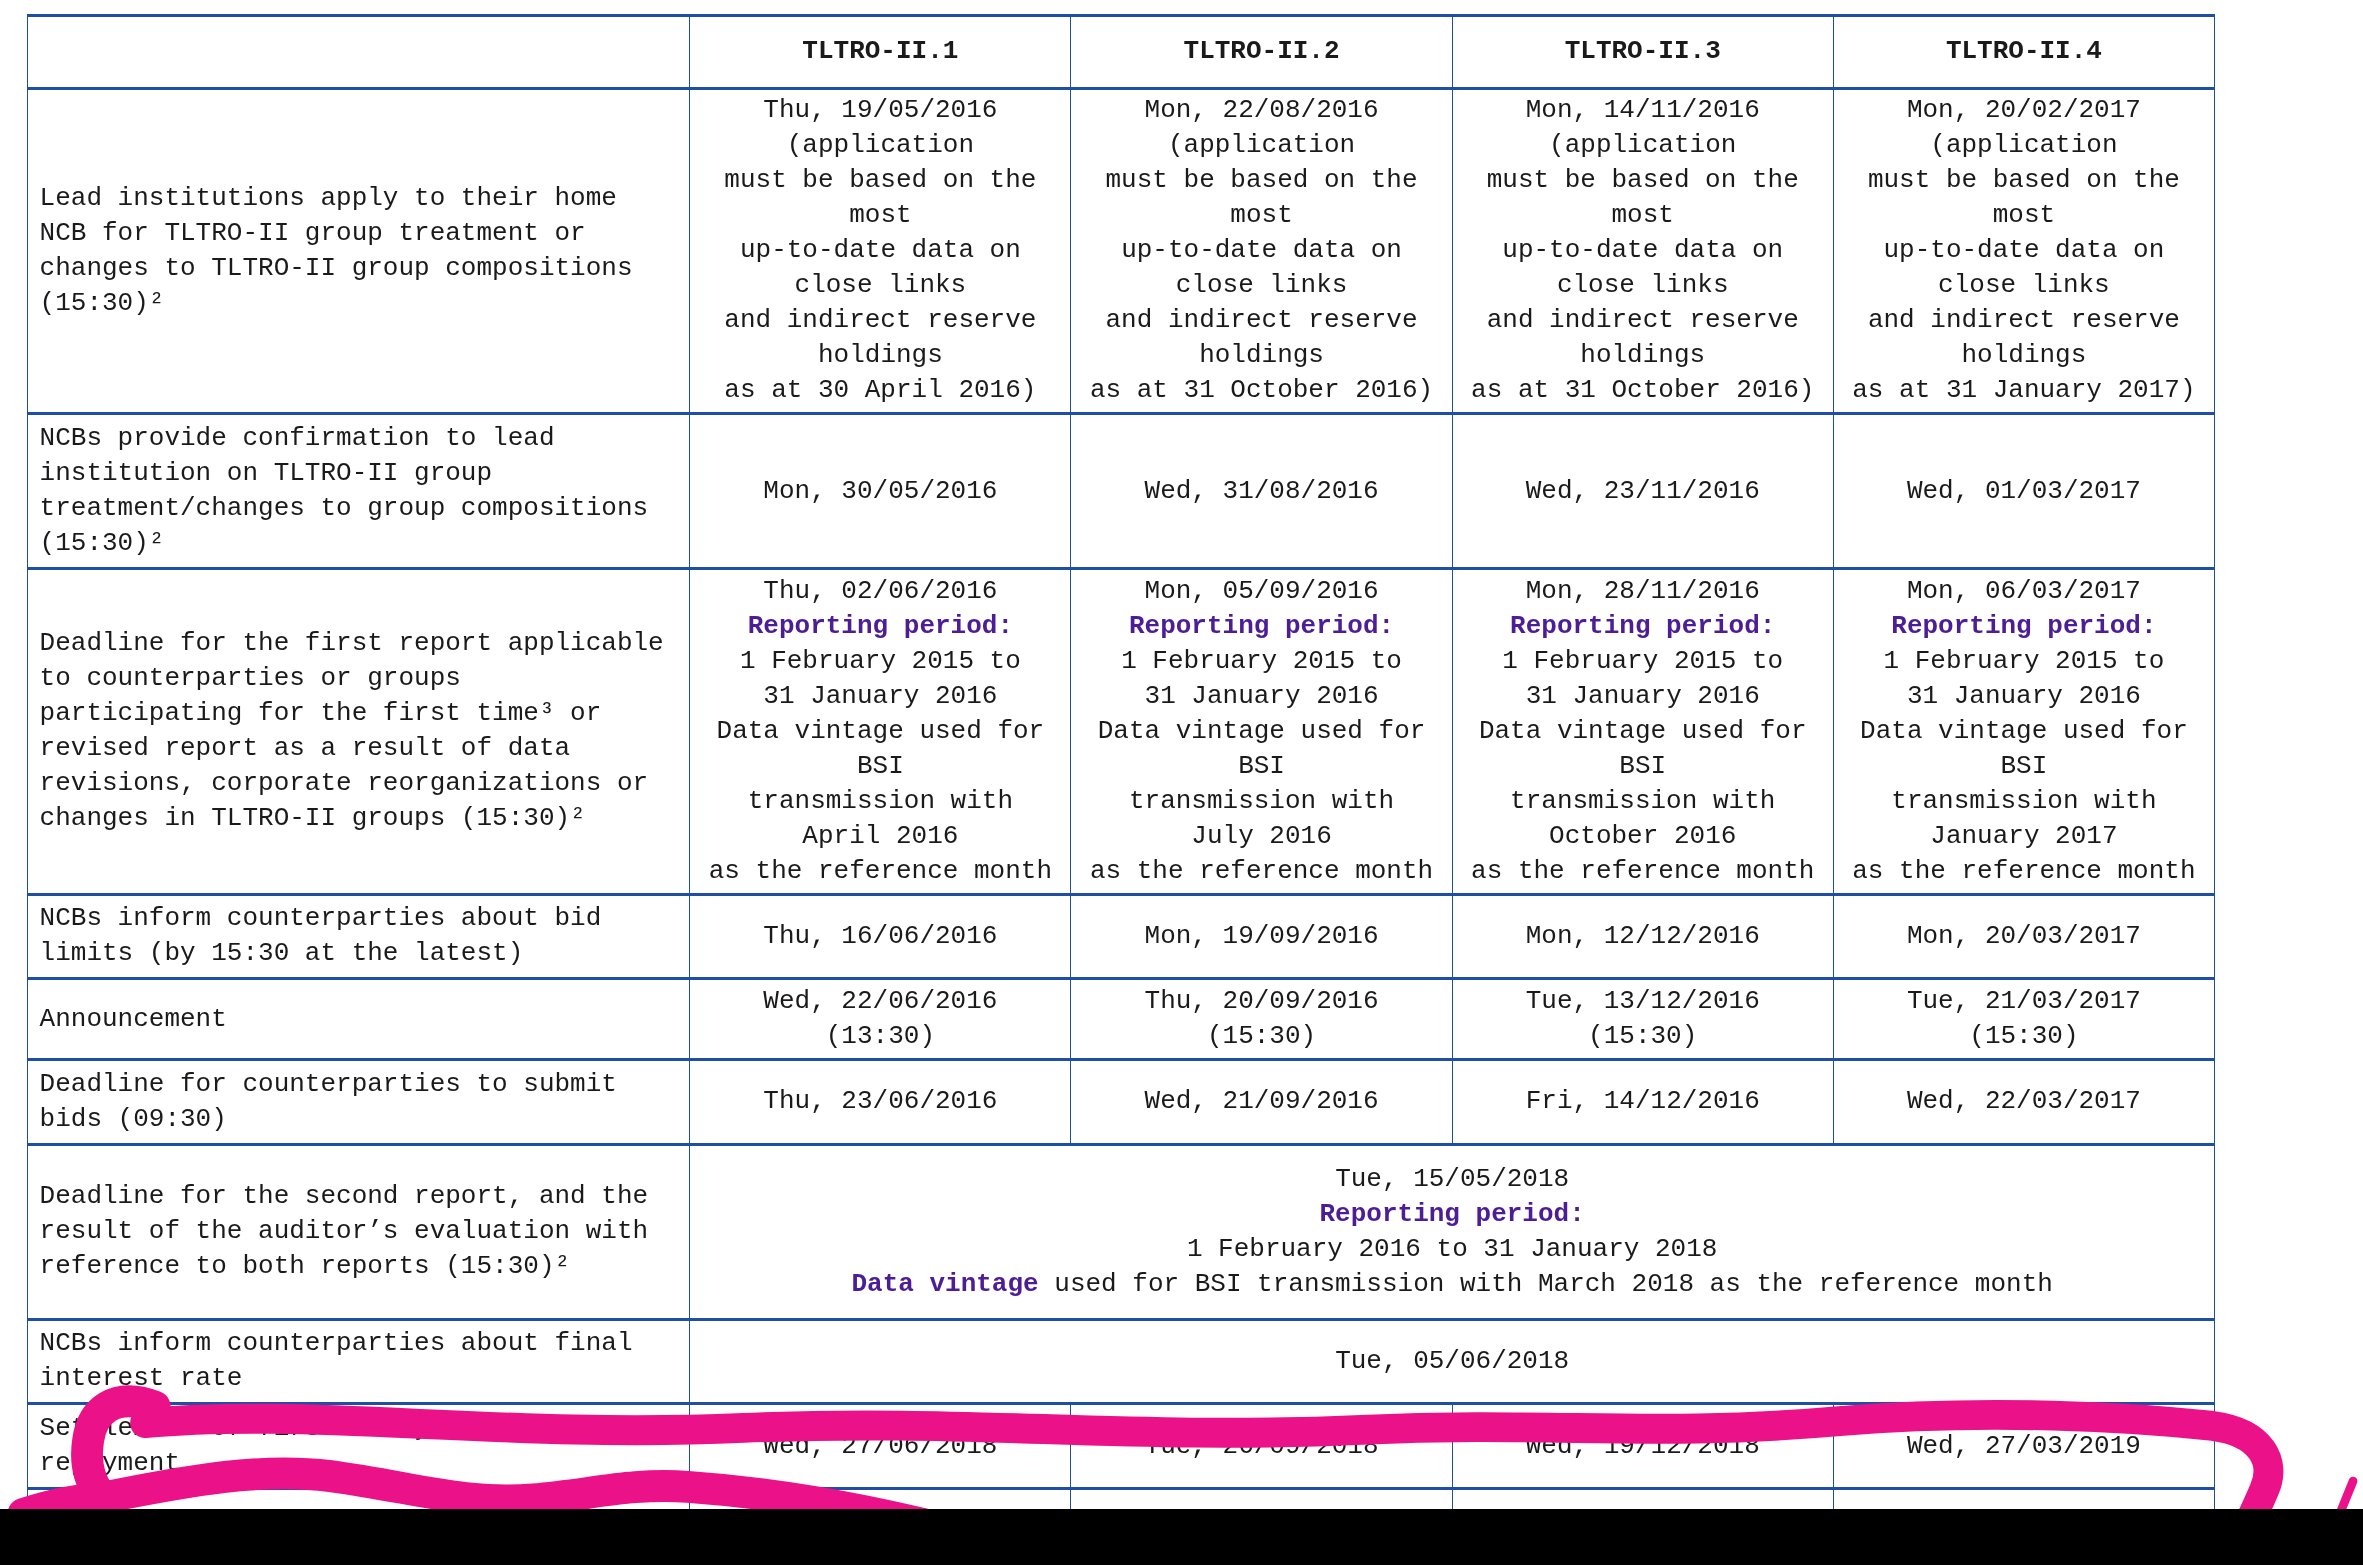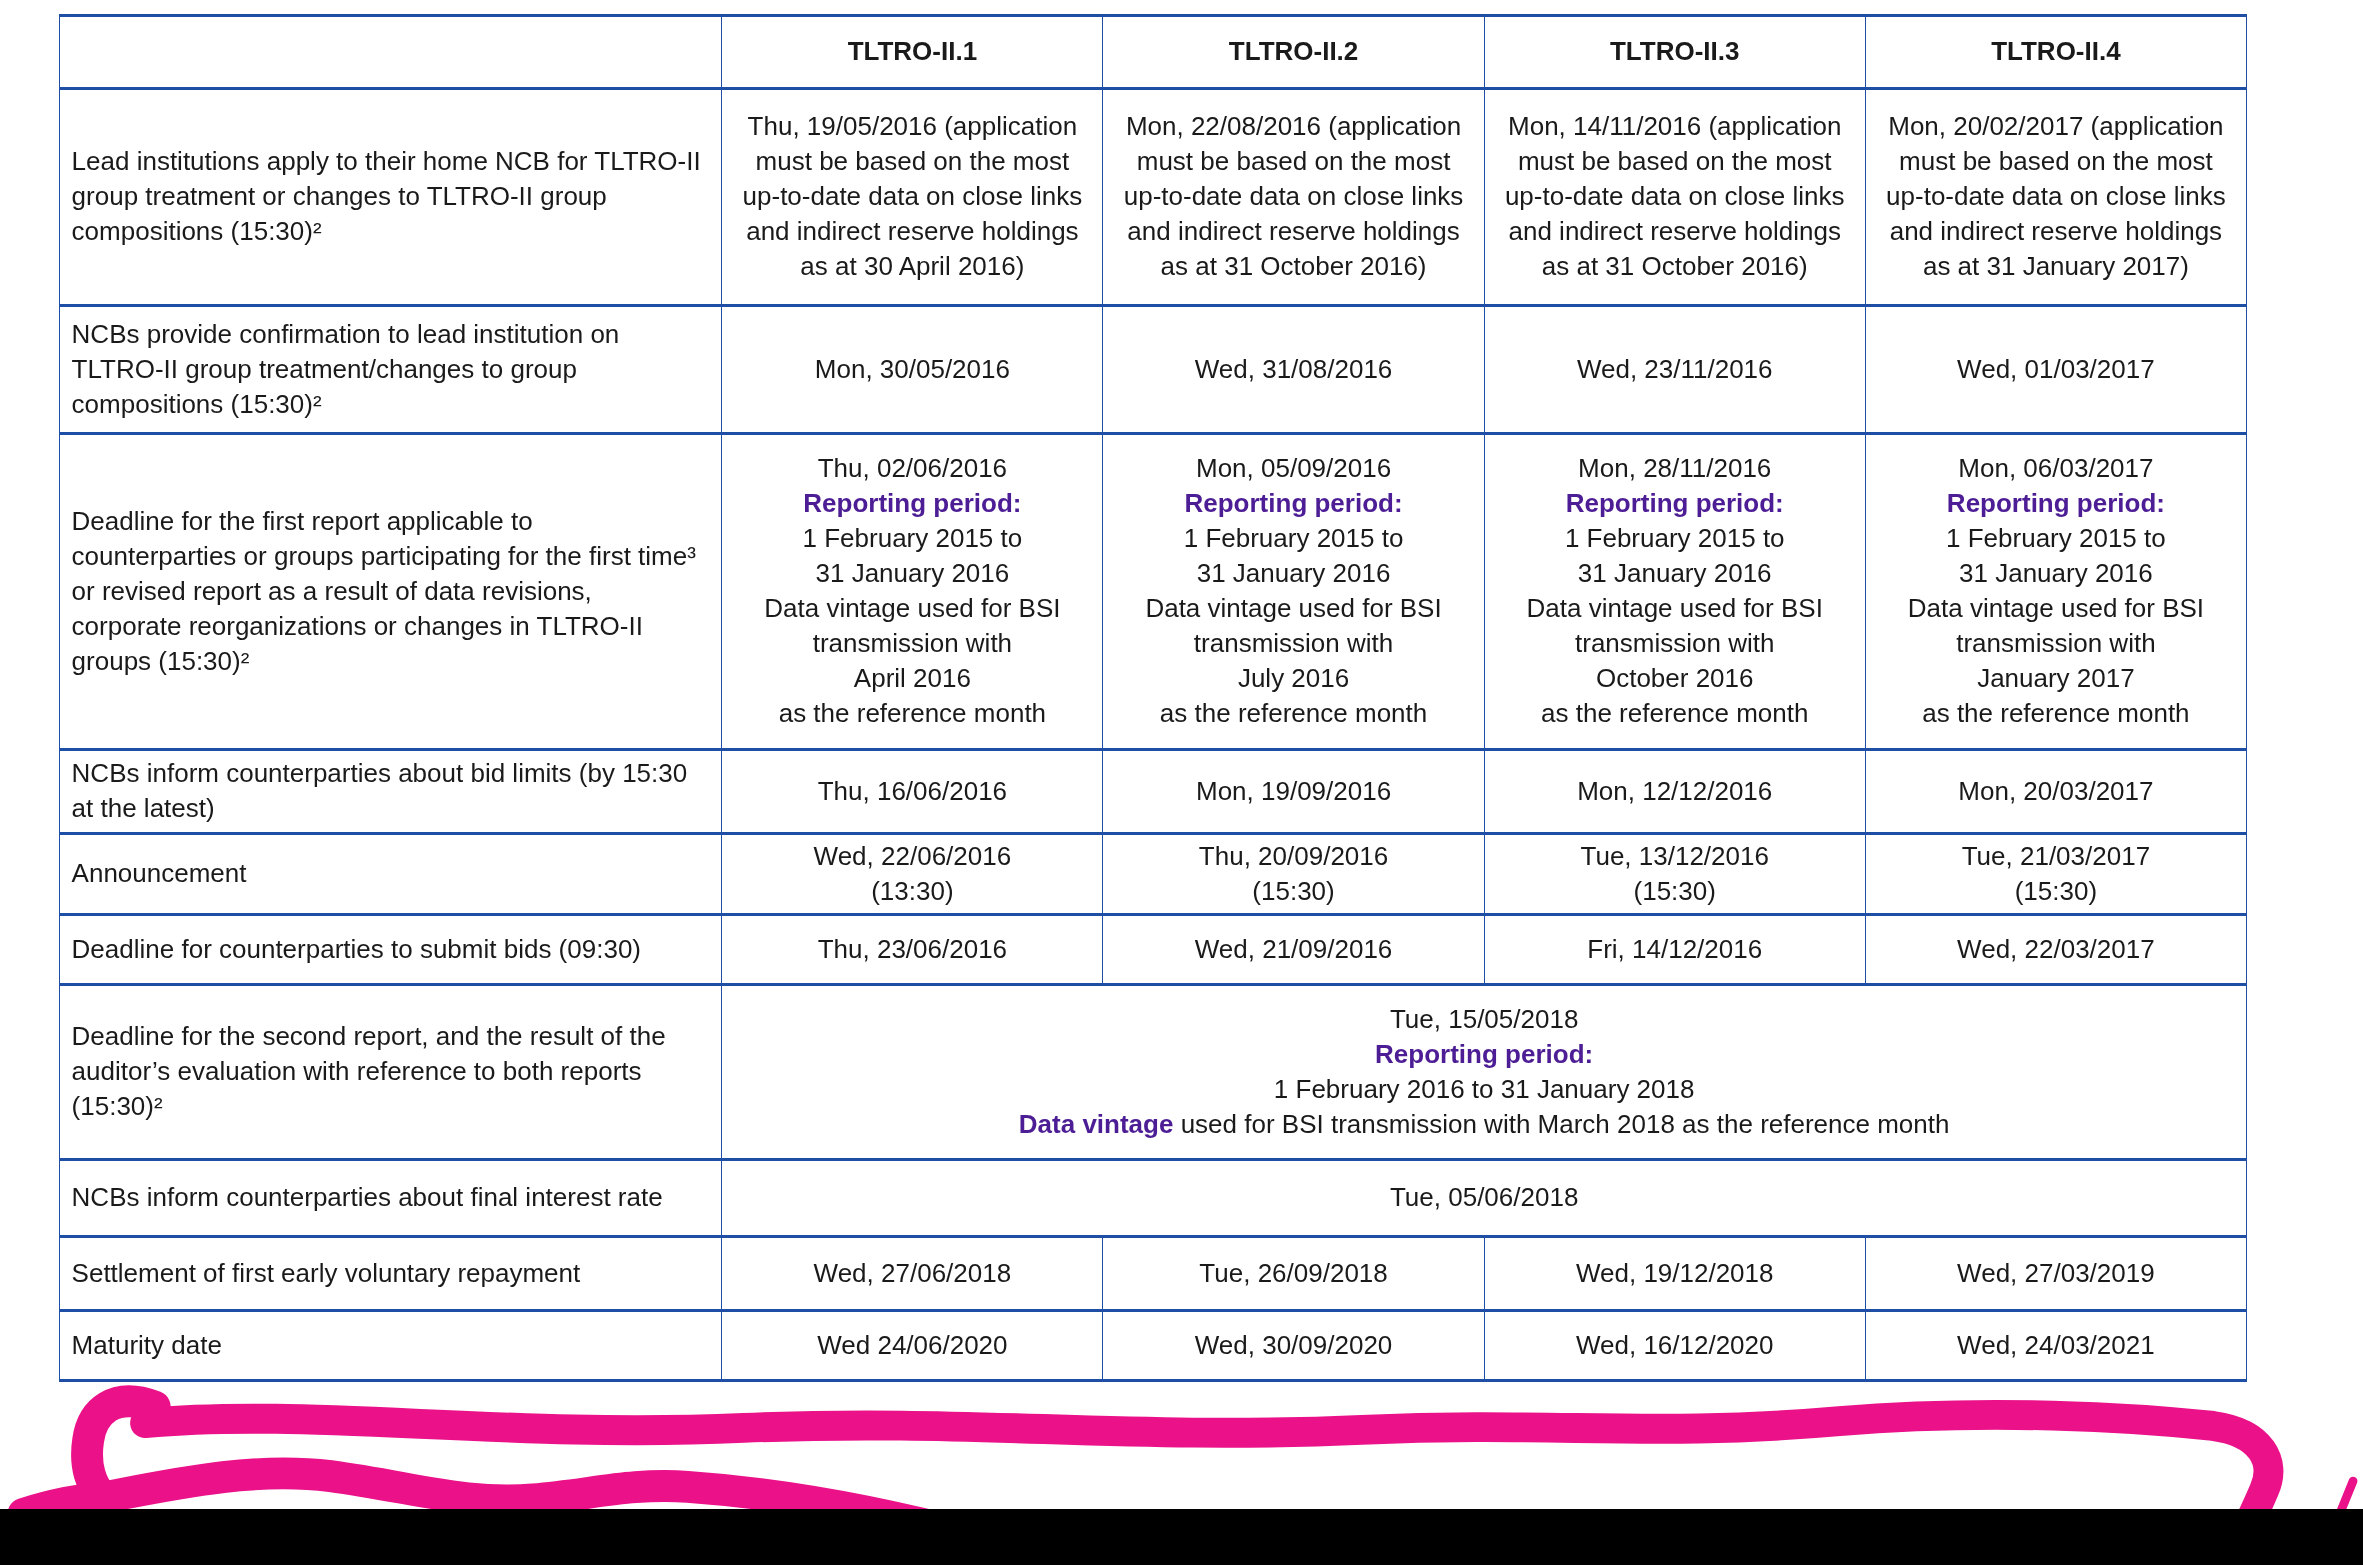--- a/index.html
+++ b/index.html
@@ -1,19 +1,19 @@
 <!DOCTYPE html>
 <html><head>
 <meta charset="utf-8">
 <style>
   html,body{margin:0;padding:0;background:#fff;}
   .page{position:relative;width:2364px;height:1565px;background:#ffffff;overflow:hidden;
         font-family:"Liberation Sans", sans-serif;}
-  table.sched{position:absolute;left:59px;top:13.5px;width:2188px;border-collapse:collapse;
-        table-layout:fixed;z-index:1;}
+  table.sched{position:absolute;left:27px;top:13.5px;width:2188px;border-collapse:collapse;
+        table-layout:fixed;z-index:1;font-family:Liberation Mono, monospace;}
   table.sched th, table.sched td{
         border:1.9px solid #1f4fa5;
         border-top-width:3.9px;border-bottom-width:3.9px;
         vertical-align:middle;color:#1a1a1a;font-size:26px;line-height:35px;
         overflow:hidden;}
   tr.header-row{height:73px;}
   th.colhead{color:#16399b;font-weight:bold;font-size:27px;text-align:center;padding:0 3.9px;}
   td.label{text-align:left;padding:5.8px 17.4px 5.8px 11.6px;}
   td.val{text-align:center;padding:3.9px 5.8px;}
   .bb{color:#4c1d95;font-weight:bold;}

